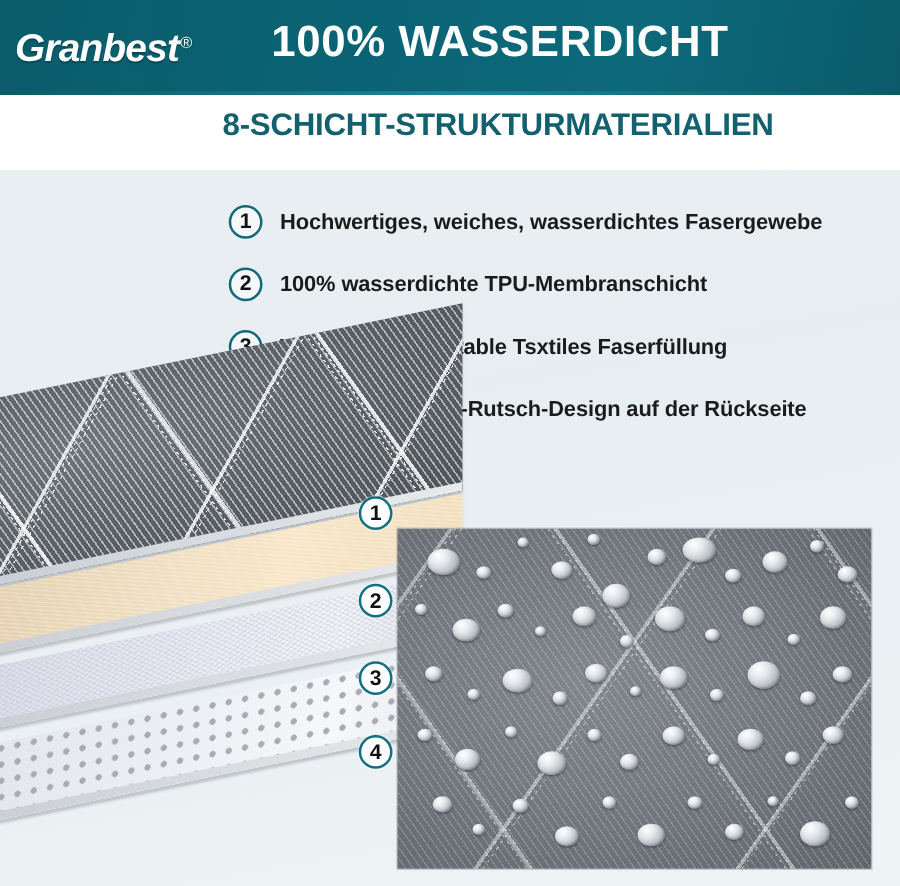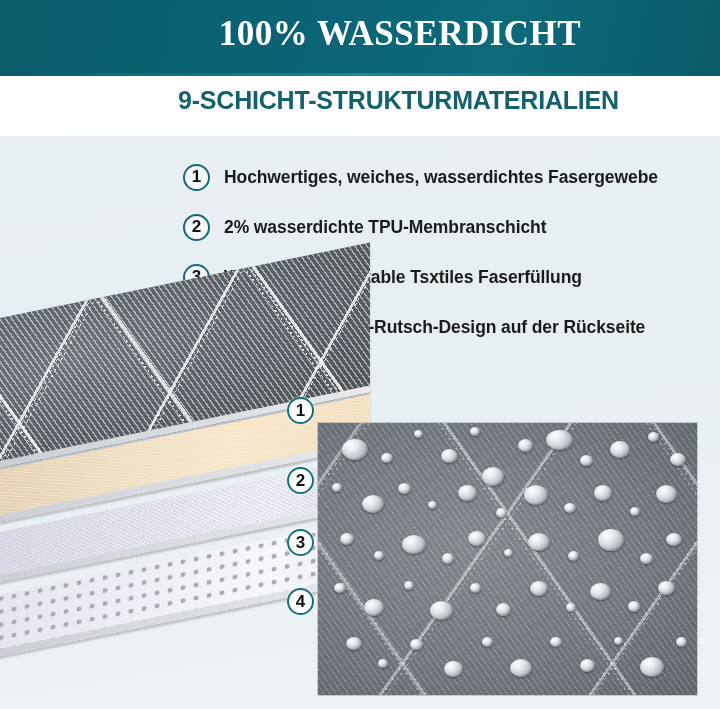--- a/index.html
+++ b/index.html
@@ -30,21 +30,21 @@
     white-space:nowrap;
   }
   .logo .reg{
     font-size:13px;font-style:normal;font-weight:normal;
     vertical-align:super;margin-left:1px;
   }
   .header-title{
     position:absolute;left:0;top:14px;width:720px;
     text-align:center;padding-left:80px;box-sizing:border-box;
     color:#ffffff;font-weight:bold;font-size:35px;
-    letter-spacing:.5px;white-space:nowrap;font-family:Liberation Serif, serif;
+    letter-spacing:.5px;white-space:nowrap;
   }
 
   
   .subtitle-band{
     position:absolute;left:0;top:76px;width:720px;height:60px;
     background:#ffffff;
   }
   .subtitle{
     position:absolute;left:178px;top:86px;
     color:#13616f;font-weight:bold;font-size:25px;
@@ -167,34 +167,37 @@
     background:radial-gradient(circle at 34% 28%, #ffffff 0%, #e4e7ea 32%, #b9bfc4 62%, #8f9599 85%, #777d82 100%);
     box-shadow:0 1px 2px rgba(30,34,38,.55), inset -1px -1px 2px rgba(60,64,68,.35);
   }
 </style>
 </head>
 <body>
 
 <div class="page">
 
   <div class="header">
+    <div class="logo">
+      <span>Granbest</span><span class="reg">®</span>
+    </div>
     <div class="header-title">100% WASSERDICHT</div>
   </div>
 
   <div class="subtitle-band"></div>
-  <div class="subtitle">9-SCHICHT-STRUKTURMATERIALIEN</div>
+  <div class="subtitle">8-SCHICHT-STRUKTURMATERIALIEN</div>
 
   <div class="features">
     <div class="feature">
       <div class="badge">1</div>
       <div class="feature-text">Hochwertiges, weiches, wasserdichtes Fasergewebe</div>
     </div>
     <div class="feature">
       <div class="badge">2</div>
-      <div class="feature-text">2% wasserdichte TPU-Membranschicht</div>
+      <div class="feature-text">100% wasserdichte TPU-Membranschicht</div>
     </div>
     <div class="feature">
       <div class="badge">3</div>
       <div class="feature-text">Weiche &amp; komfortable Tsxtiles Faserfüllung</div>
     </div>
     <div class="feature">
       <div class="badge">4</div>
       <div class="feature-text">Latexpartikel Anti-Rutsch-Design auf der Rückseite</div>
     </div>
   </div>

